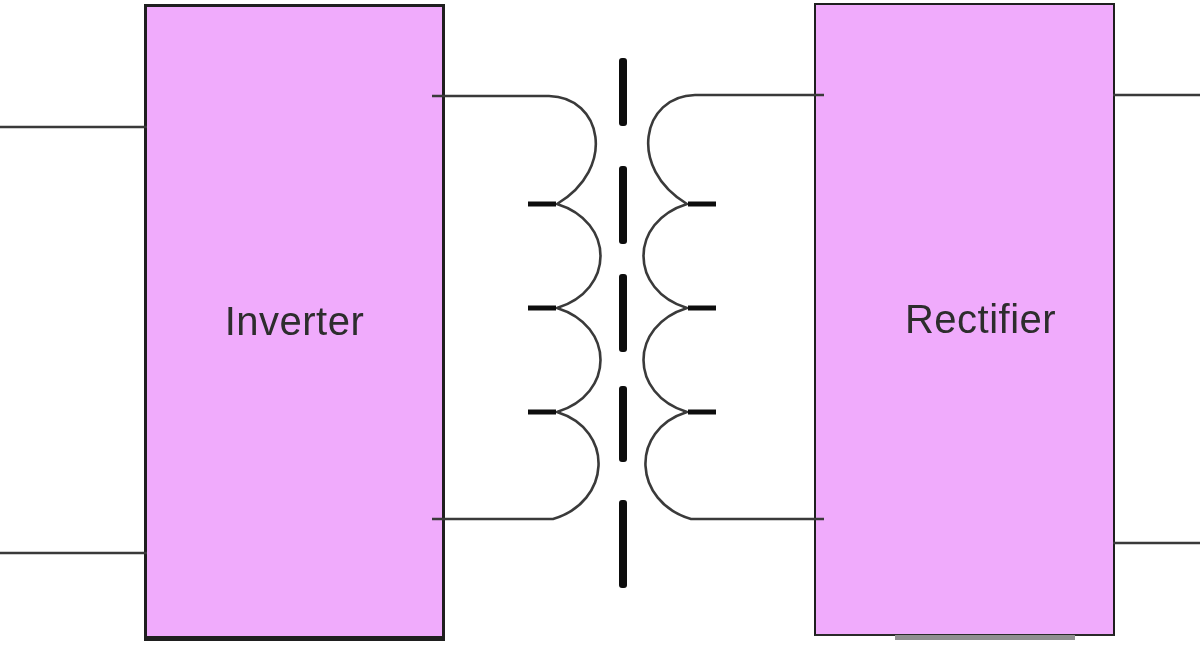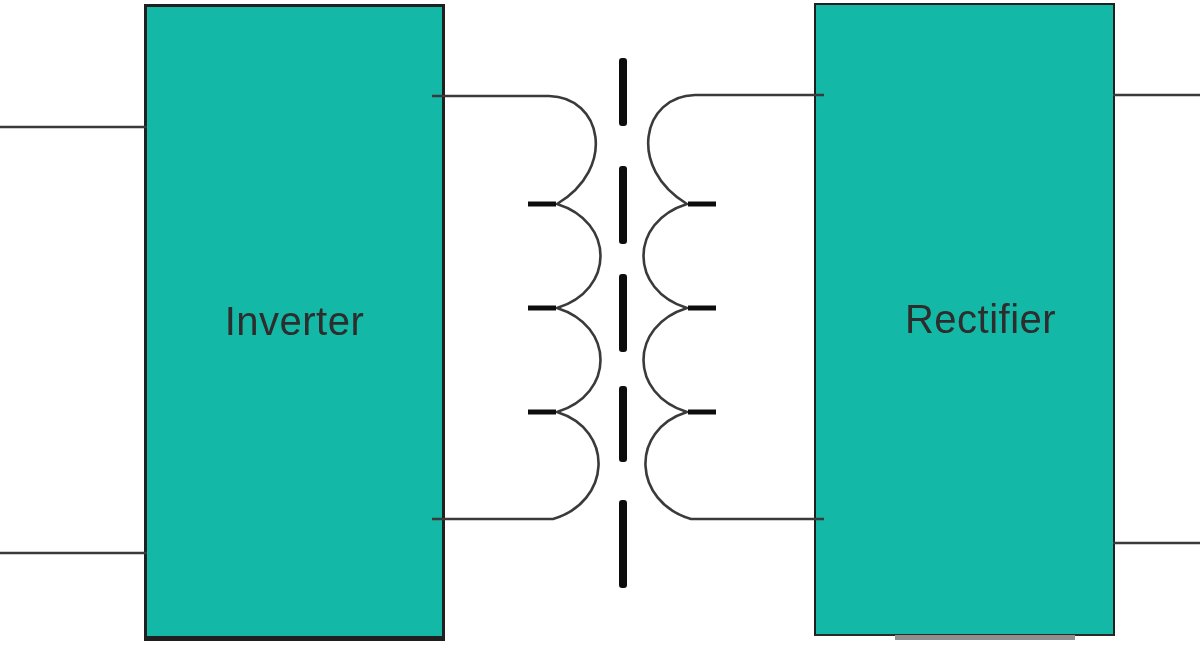--- a/index.html
+++ b/index.html
@@ -7,21 +7,21 @@
     position: relative;
     width: 1200px;
     height: 646px;
     background: #ffffff;
     overflow: hidden;
     font-family: "Liberation Sans", "DejaVu Sans", sans-serif;
   }
   .block {
     position: absolute;
     box-sizing: border-box;
-    background: #14b8a6;
+    background: #f0abfc;
     border: 3px solid #1f1f1f;
     display: flex;
     align-items: center;
     justify-content: center;
     z-index: 1;
     text-align: right;
   }
   #inverter-block {
     left: 144px; top: 4px;
     width: 301px; height: 637px;

